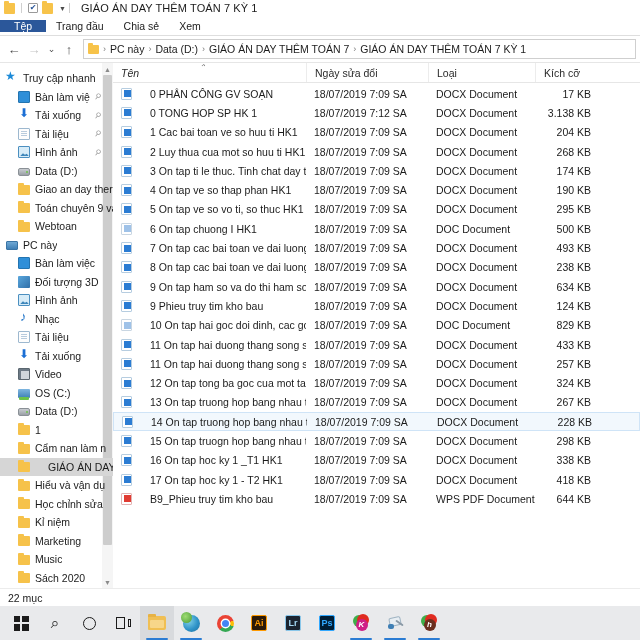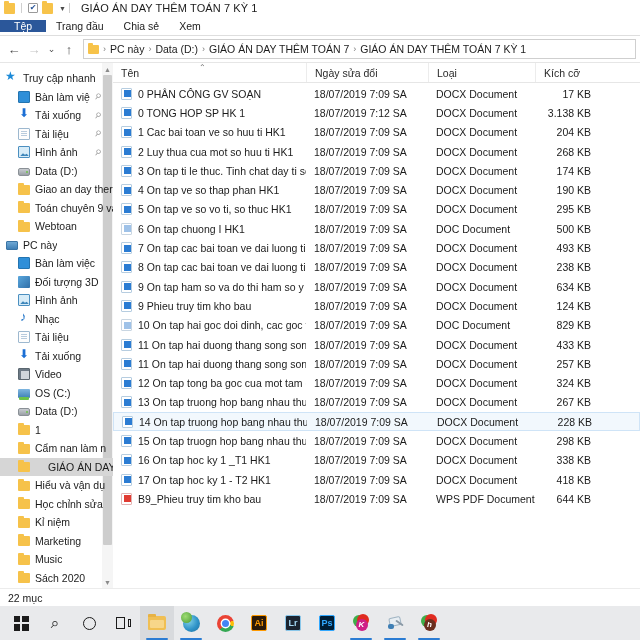--- a/index.html
+++ b/index.html
@@ -113,32 +113,32 @@
   .ic-os:after { content:""; position:absolute; left:1px; bottom:-2px; width:10px;height:3px;background:#6cc24a;border-radius:1px; }
 
   
   .filelist { flex:1; display:flex; flex-direction:column; min-width:0; background:#fff; position:relative; }
   .headerrow {
     height:20px; display:flex; align-items:center; font-size:10.5px; color:#2a2a2a;
     border-bottom:1px solid #e6e6e6; position:relative; flex:0 0 20px;
   }
   .hcell { padding-left:8px; position:relative; height:100%; display:flex; align-items:center; cursor:default; }
   .hcell + .hcell { border-left:1px solid #ececec; }
-  .h-name { width:193px; flex:0 0 193px; }
+  .h-name { width:193px; flex:0 0 193px;font-style:italic; }
   .h-date { width:122px; flex:0 0 122px; }
   .h-type { width:107px; flex:0 0 107px; }
   .h-size { width:62px; flex:0 0 62px; justify-content:flex-start; }
   .sort-caret { position:absolute; left:86px; top:0px; font-size:8px; color:#6d6d6d; }
   .rows { flex:1; overflow:hidden; padding-top:1px; }
   .row {
     height:19.3px; display:flex; align-items:center; font-size:10.5px; color:#1b1b1b;
     cursor:default; white-space:nowrap;
   }
   .row.hovered { background:#f2f8fd; border:1px solid #cfe4f7; height:19.3px; }
-  .c-name { width:193px; flex:0 0 193px; display:flex; align-items:center; gap:6px; padding-left:8px; overflow:hidden; }
+  .c-name { width:193px; flex:0 0 193px; display:flex; align-items:center; gap:18px; padding-left:8px; overflow:hidden; }
   .c-date { width:122px; flex:0 0 122px; padding-left:8px; color:#1b1b1b; }
   .c-type { width:107px; flex:0 0 107px; padding-left:8px; color:#1b1b1b; }
   .c-size { width:62px; flex:0 0 62px; padding-right:6px; text-align:right; color:#1b1b1b; }
   .fname { overflow:hidden; text-overflow:clip; }
   .ficon { width:11px; height:12px; flex:0 0 11px; position:relative; border-radius:1px; }
   .ficon.docx { background:#ffffff; border:1px solid #b6cde0; }
   .ficon.docx:after { content:""; position:absolute; left:1.5px; top:1.5px; width:7px; height:7px; background:#2b7cd3; }
   .ficon.doc { background:#ffffff; border:1px solid #c9d6e2; }
   .ficon.doc:after { content:""; position:absolute; left:1.5px; top:1.5px; width:7px; height:7px; background:#9fc2e8; }
   .ficon.pdf { background:#ffffff; border:1px solid #e3b3b3; }

